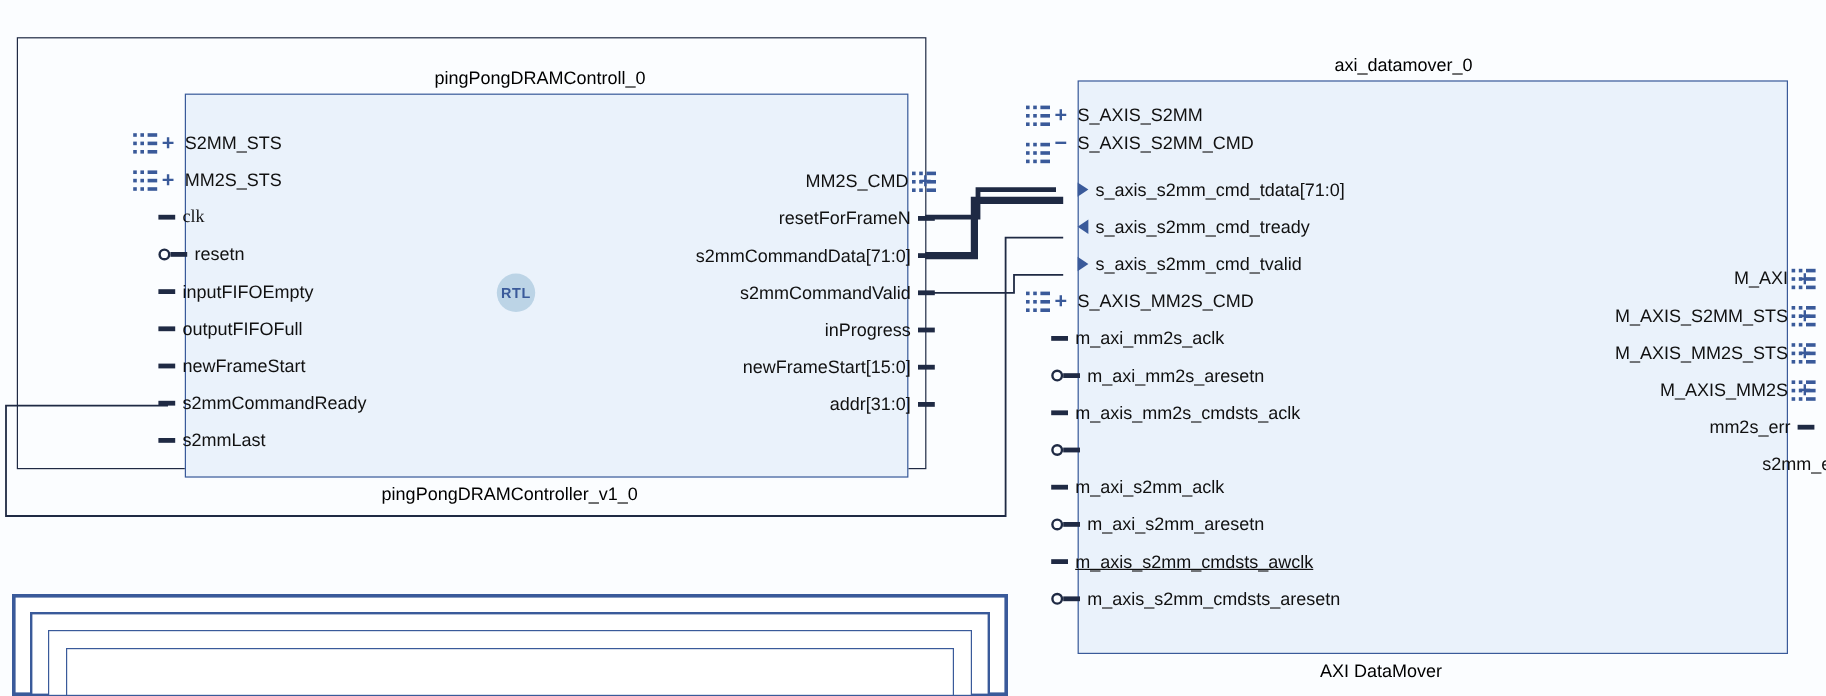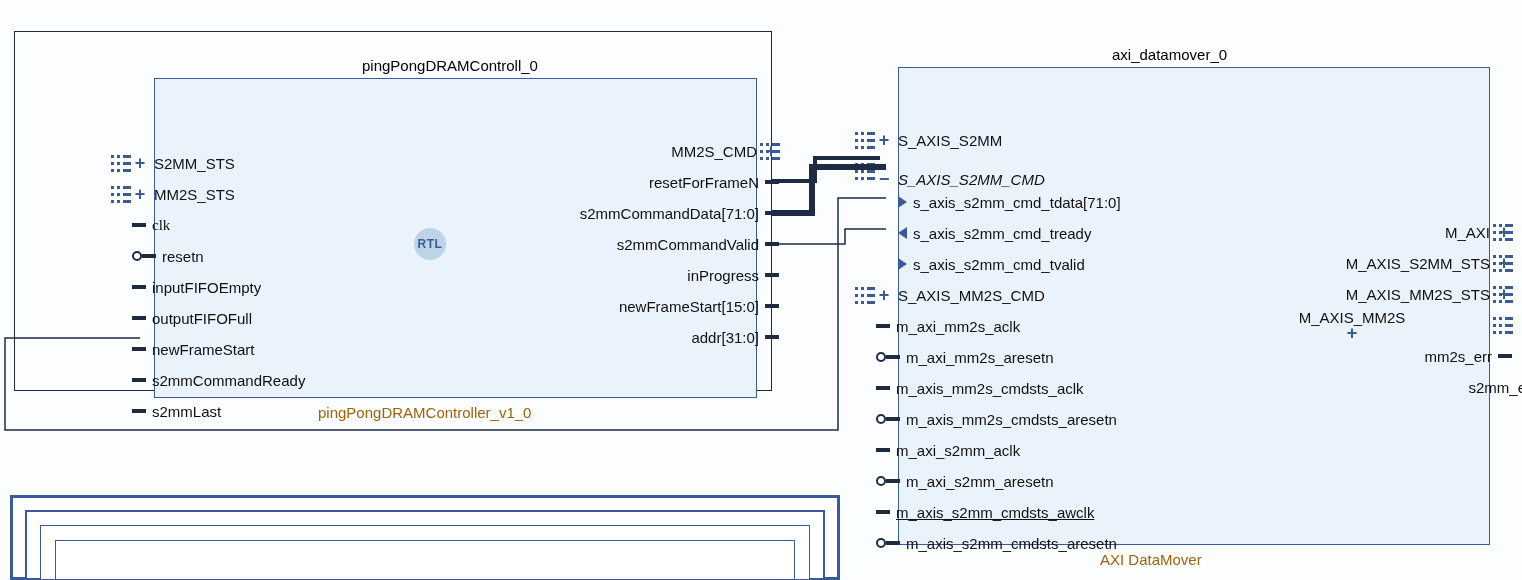--- a/index.html
+++ b/index.html
@@ -26,33 +26,33 @@
     background: #eaf2fb;
     border: 1px solid #3a5a9a;
   }
   .title {
     position: absolute;
     color: #000;
     white-space: nowrap;
   }
   .subtitle {
     position: absolute;
-    color: #a16207;
+    color: #000000;
     white-space: nowrap;
   }
   .port-row {
     position: absolute;
     height: 30px;
     display: flex;
     align-items: center;
     white-space: nowrap;
     color: #111;
   }
   .port-row.right { justify-content: flex-end; }
-  .port-row.left  { justify-content: flex-start; margin-top: 44px; }
+  .port-row.left  { justify-content: flex-start; }
   .port-label { padding: 0 6px; }
   .pin {
     width: 14px; height: 4px; background: #1f2a44;
   }
   .pin-ring {
     width: 10px; height: 10px; border: 2px solid #1f2a44; border-radius: 50%; background: #fbfdff;
   }
   .bus-marker {
     display: inline-flex;
     flex-direction: column;
@@ -273,21 +273,21 @@
           <span class="dot"></span>
           <span class="dash"></span>
         </span>
     <span class="row">
           <span class="dot"></span>
           <span class="dot"></span>
           <span class="dash"></span>
         </span>
   </span>
     </div>
-    <div class="port-row left" style="left:876px; top:120px; width:320px;font-style:italic;">
+    <div class="port-row left" style="left:876px; top:104px; width:320px;">
       <span class="minus"></span>
       <span class="port-label">S_AXIS_S2MM_CMD</span>
     </div>
     <div class="port-row left" style="left:854px; top:112px; width:22px; justify-content:center;">
       <span class="bus-marker">
     <span class="row">
           <span class="dot"></span>
           <span class="dot"></span>
           <span class="dash"></span>
         </span>
@@ -347,21 +347,20 @@
       <span class="pin"></span>
       <span class="port-label">m_axi_mm2s_aresetn</span>
     </div>
     <div class="port-row left" style="left:876px; top:329px; width:320px;">
       <span class="pin"></span>
       <span class="port-label">m_axis_mm2s_cmdsts_aclk</span>
     </div>
     <div class="port-row left" style="left:876px; top:360px; width:320px;">
       <span class="pin-ring"></span>
       <span class="pin"></span>
-      <span class="port-label">m_axis_mm2s_cmdsts_aresetn</span>
     </div>
     <div class="port-row left" style="left:876px; top:391px; width:320px;">
       <span class="pin"></span>
       <span class="port-label">m_axi_s2mm_aclk</span>
     </div>
     <div class="port-row left" style="left:876px; top:422px; width:320px;">
       <span class="pin-ring"></span>
       <span class="pin"></span>
       <span class="port-label">m_axi_s2mm_aresetn</span>
     </div>
@@ -438,21 +437,21 @@
           <span class="dot"></span>
           <span class="dash"></span>
         </span>
     <span class="row">
           <span class="dot"></span>
           <span class="dot"></span>
           <span class="dash"></span>
         </span>
   </span>
     </div>
-    <div class="port-row right" style="left:1192px; top:310px; width:320px;flex-direction:column;">
+    <div class="port-row right" style="left:1192px; top:310px; width:320px;">
       <span class="port-label">M_AXIS_MM2S</span>
       <span class="plus"></span>
     </div>
     <div class="port-row right" style="left:1492px; top:310px; width:22px; justify-content:center;">
       <span class="bus-marker">
     <span class="row">
           <span class="dot"></span>
           <span class="dot"></span>
           <span class="dash"></span>
         </span>

